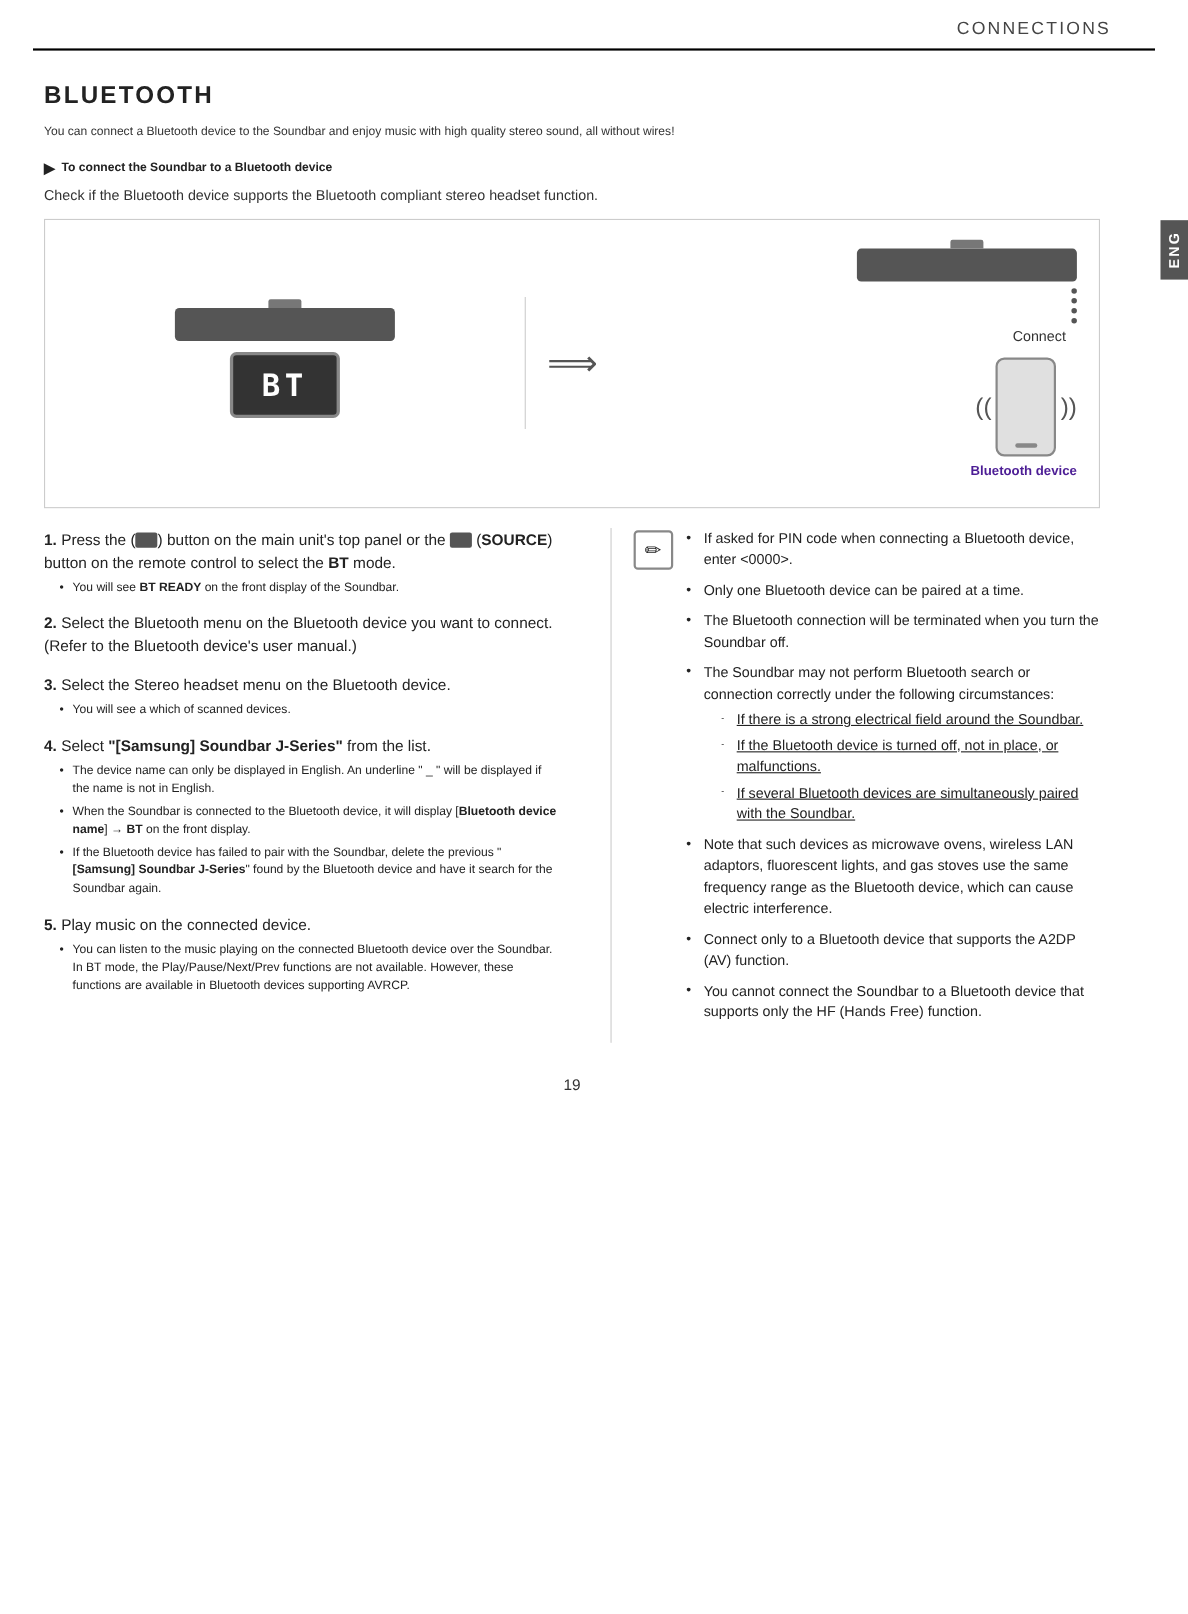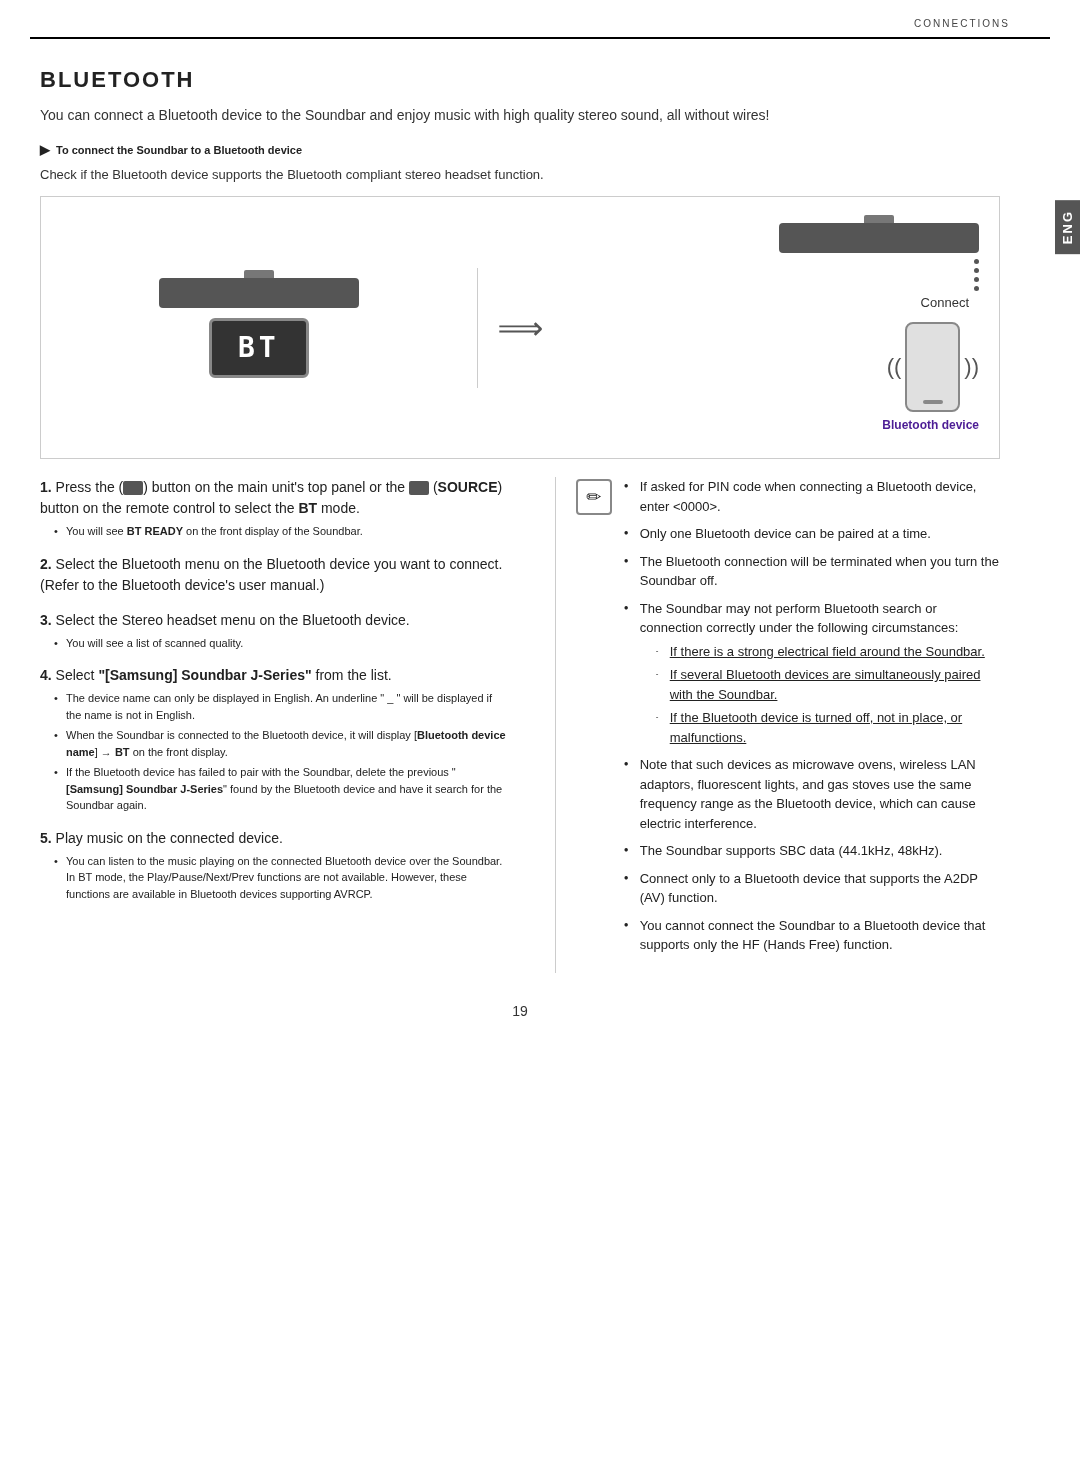--- a/index.html
+++ b/index.html
@@ -27,21 +27,21 @@
       font-size: 13px;
       font-weight: bold;
       letter-spacing: 2px;
       z-index: 10;
     }
 
     
     .connections-label {
       text-align: right;
       padding: 18px 40px 0 0;
-      font-size: 10px;
+      font-size: 16px;
       letter-spacing: 2px;
       color: #444;
       border-bottom: 2px solid #000;
       margin: 0 30px;
       padding-bottom: 8px;
     }
 
     .page-content {
       padding: 10px 40px 40px 40px;
       max-width: 1040px;
@@ -50,21 +50,21 @@
     
     .section-title {
       font-size: 22px;
       font-weight: bold;
       letter-spacing: 2px;
       margin: 18px 0 12px 0;
       text-transform: uppercase;
     }
 
     .section-intro {
-      font-size: 14px;
+      font-size: 11px;
       margin-bottom: 16px;
       color: #333;
       line-height: 1.5;
     }
 
     
     .subsection-title {
       font-size: 11px;
       font-weight: bold;
       margin-bottom: 10px;
@@ -431,21 +431,21 @@
 
         <li>
           <span class="step-number">2.</span>
           Select the Bluetooth menu on the Bluetooth device you want to connect. (Refer to the Bluetooth device's user manual.)
         </li>
 
         <li>
           <span class="step-number">3.</span>
           Select the Stereo headset menu on the Bluetooth device.
           <ul class="sub-bullet">
-            <li>You will see a list of scanned quality.</li>
+            <li>You will see a which of scanned devices.</li>
           </ul>
         </li>
 
         <li>
           <span class="step-number">4.</span>
           Select <span class="bold-text">"[Samsung] Soundbar J-Series"</span> from the list.
           <ul class="sub-bullet">
             <li>The device name can only be displayed in English. An underline " _ " will be displayed if the name is not in English.</li>
             <li>When the Soundbar is connected to the Bluetooth device, it will display [<span class="bold-text">Bluetooth device name</span>] → <span class="bold-text">BT</span> on the front display.</li>
             <li>If the Bluetooth device has failed to pair with the Soundbar, delete the previous "<span class="bold-text">[Samsung] Soundbar J-Series</span>" found by the Bluetooth device and have it search for the Soundbar again.</li>
@@ -467,26 +467,25 @@
 
       <div class="notes-icon-row">
         <div class="pencil-icon">✏</div>
         <ul class="bullet-list">
           <li>If asked for PIN code when connecting a Bluetooth device, enter &lt;0000&gt;.</li>
           <li>Only one Bluetooth device can be paired at a time.</li>
           <li>The Bluetooth connection will be terminated when you turn the Soundbar off.</li>
           <li>The Soundbar may not perform Bluetooth search or connection correctly under the following circumstances:
             <ul class="dash-list">
               <li>If there is a strong electrical field around the Soundbar.</li>
+              <li>If the Bluetooth device is turned off, not in place, or malfunctions.</li>
               <li>If several Bluetooth devices are simultaneously paired with the Soundbar.</li>
-              <li>If the Bluetooth device is turned off, not in place, or malfunctions.</li>
             </ul>
           </li>
           <li>Note that such devices as microwave ovens, wireless LAN adaptors, fluorescent lights, and gas stoves use the same frequency range as the Bluetooth device, which can cause electric interference.</li>
-          <li>The Soundbar supports SBC data (44.1kHz, 48kHz).</li>
           <li>Connect only to a Bluetooth device that supports the A2DP (AV) function.</li>
           <li>You cannot connect the Soundbar to a Bluetooth device that supports only the HF (Hands Free) function.</li>
         </ul>
       </div>
 
     </div>
 
   </div>
 
   <div class="page-number">19</div>

